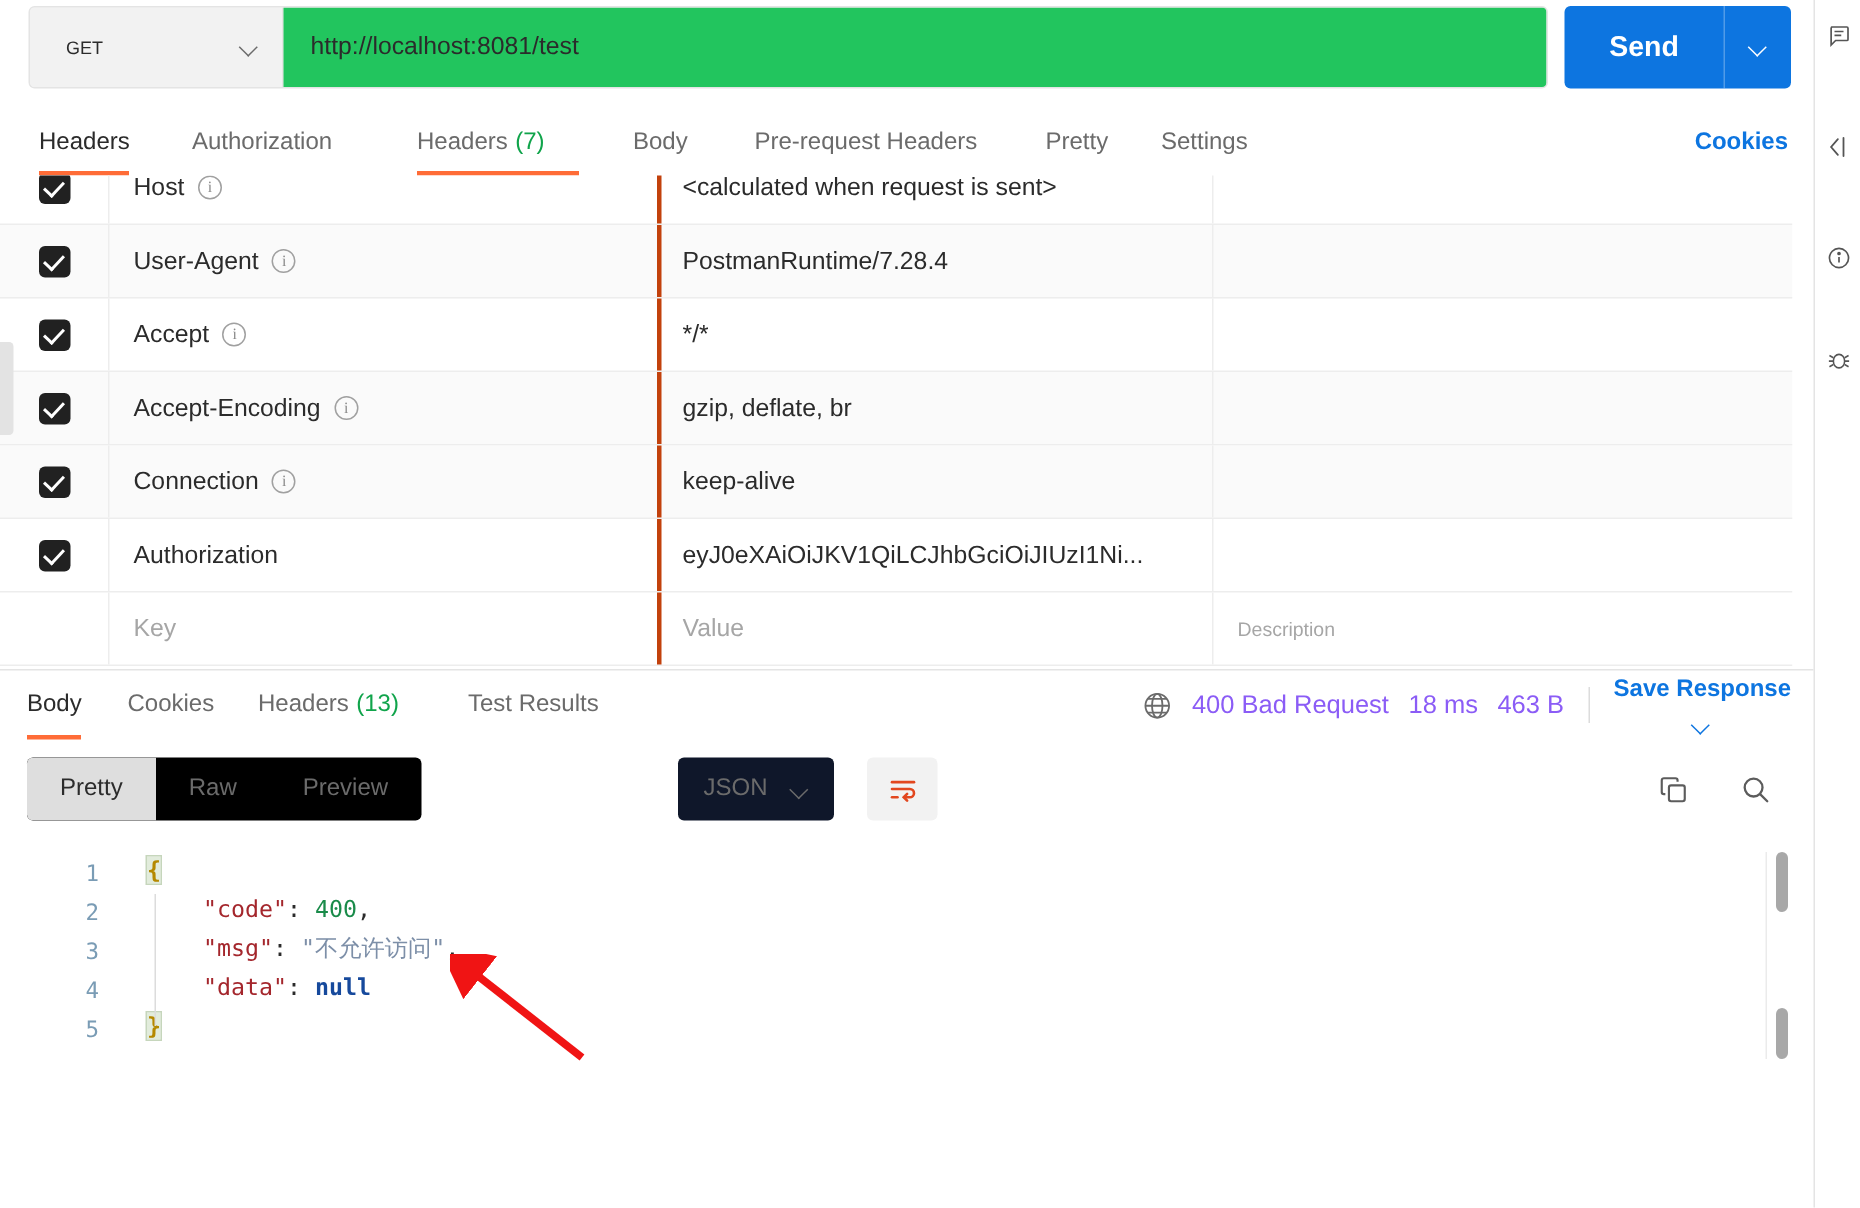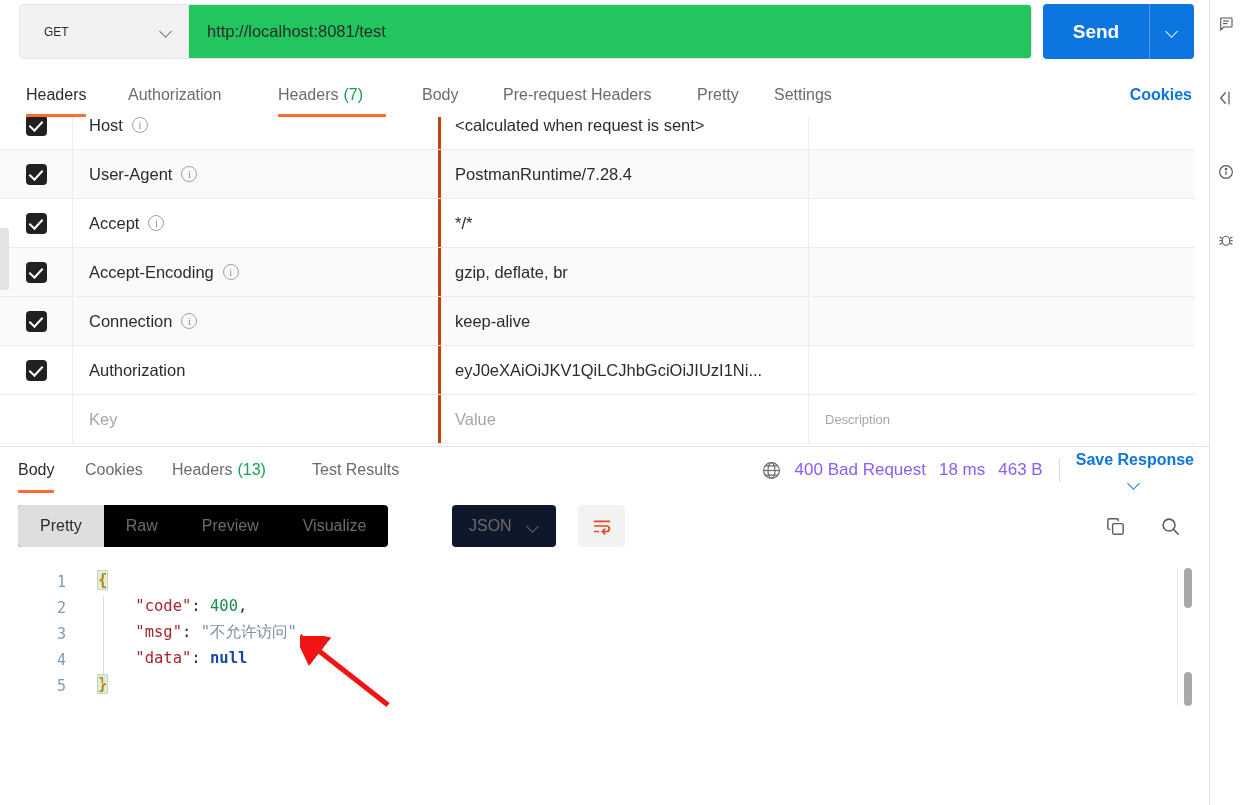--- a/index.html
+++ b/index.html
@@ -469,21 +469,20 @@
         <span class="caret"></span>
       </span>
     </div>
   </div>
 
   <div id="body-toolbar">
     <div id="format-seg">
       <div class="seg-btn active">Pretty</div>
       <div class="seg-btn">Raw</div>
       <div class="seg-btn">Preview</div>
-      <div class="seg-btn">Visualize</div>
     </div>
 
     <div id="json-select">
       <span class="j-label">JSON</span>
       <span class="caret" style="color:#6b6b6b;"></span>
     </div>
 
     <div id="wrap-btn">
       <svg width="22" height="22" viewBox="0 0 24 24" fill="none" stroke="#e2471f" stroke-width="1.9" stroke-linecap="round">
         <line x1="4" y1="7" x2="20" y2="7"></line>

